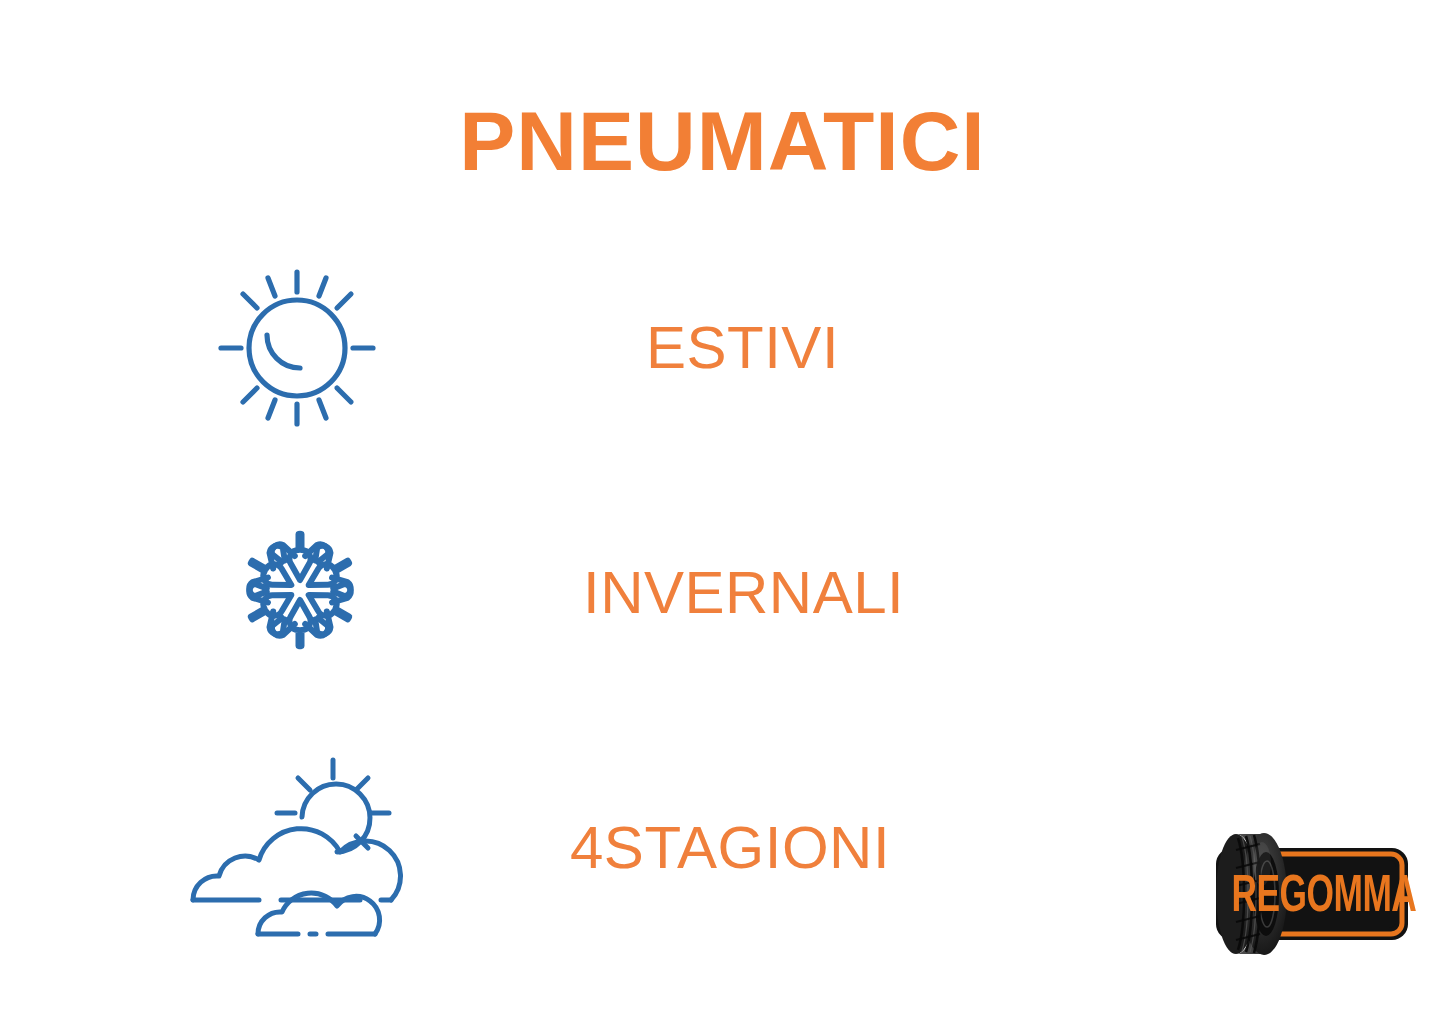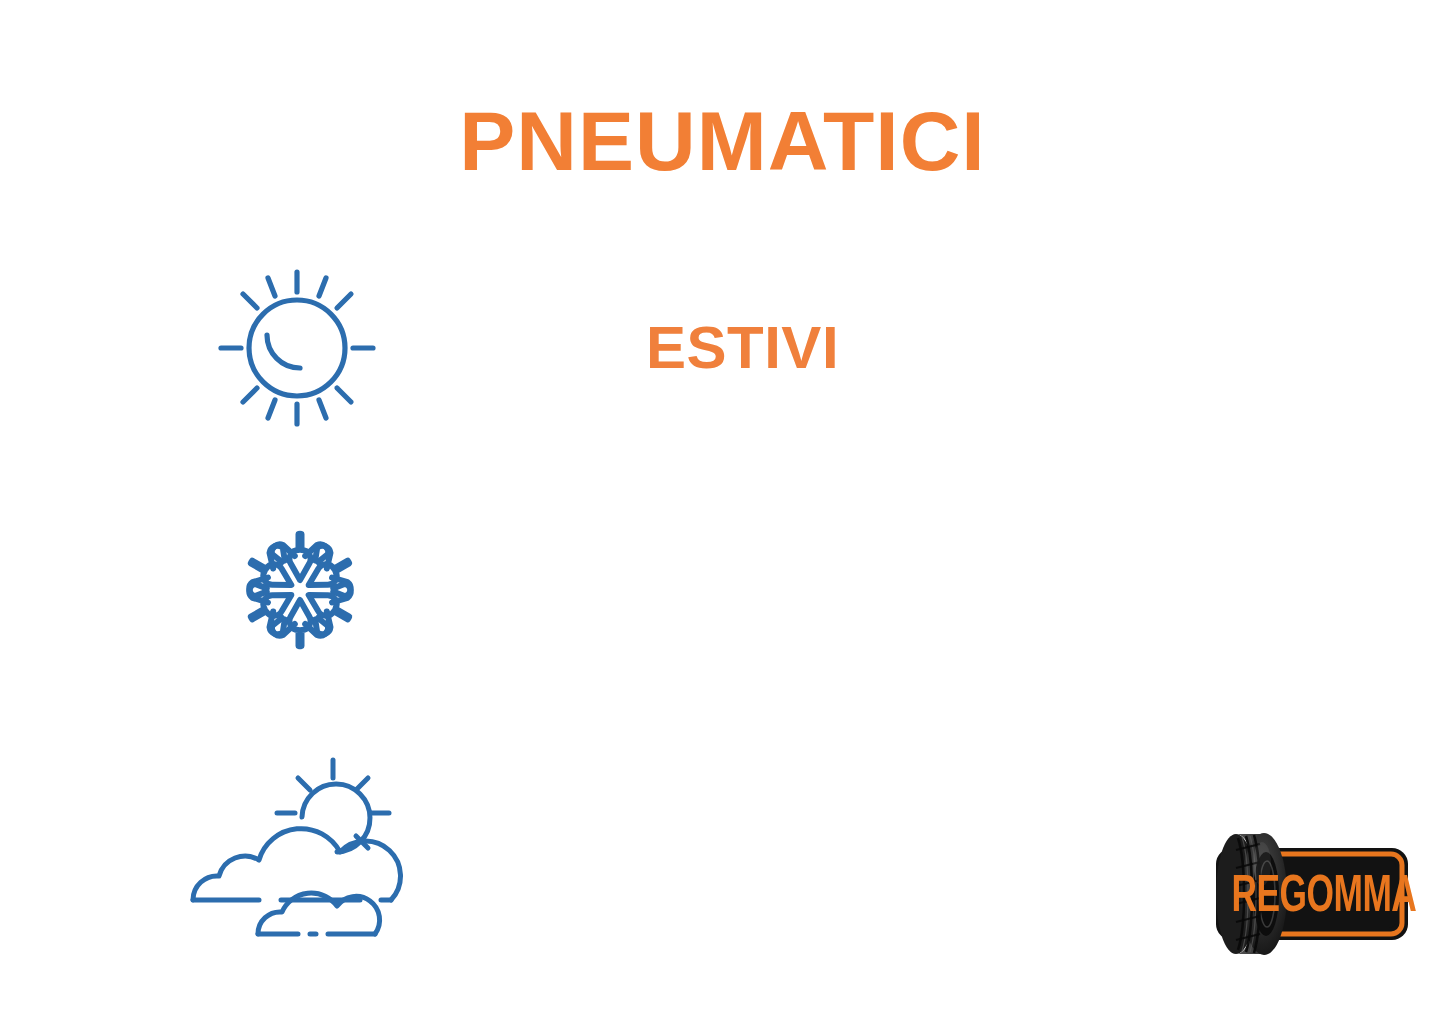--- a/index.html
+++ b/index.html
@@ -58,21 +58,21 @@
     height: 100%;
   }
 
   .row-label {
     position: absolute;
     top: 0;
     height: 200px;
     display: flex;
     align-items: center;
     font-family: "Liberation Sans", sans-serif;
-    font-weight: 700;
+    font-weight: 400;
     font-size: 60px;
     line-height: 62px;
     letter-spacing: 0.5px;
     color: #F0803C;
     white-space: nowrap;
   }
   .label-1 { left: 646px; }
   .label-2 { left: 583px; }
   .label-3 { left: 570px; }
 
@@ -206,20 +206,21 @@
                      L 1.5 -40
                      A 9 9 0 0 1 9 -26
                      L 0 -10 Z"></path>
             <path d="M -5.2 -34 L -17 -45 A 8 8 0 0 0 -28 -36 L -18 -28"></path>
             <path d="M 5.2 -34 L 17 -45 A 8 8 0 0 1 28 -36 L 18 -28"></path>
           </g>
         </g>
       </svg>
     </div>
 
+    <div class="row-label label-2">INVERNALI</div>
   </div>
 
   <div class="row row-3">
 
     <div class="row-icon">
       <svg viewBox="0 0 230 200" xmlns="http://www.w3.org/2000/svg" fill="none" stroke="#2C6DAE" stroke-width="5" stroke-linecap="round" stroke-linejoin="round">
 
         <path d="M 117 69 A 34 34 0 1 1 152 104"></path>
 
         <line x1="148" y1="12" x2="148" y2="30"></line>
@@ -240,20 +241,21 @@
                  A 34 34 0 0 1 206 152"></path>
 
         <path d="M 73 186 L 113 186 M 125 186 L 131 186 M 143 186 L 190 186"></path>
         <path d="M 73 186
                  A 22 22 0 0 1 97 164
                  A 32 32 0 0 1 152 158
                  A 20 20 0 0 1 190 186"></path>
       </svg>
     </div>
 
+    <div class="row-label label-3">4STAGIONI</div>
   </div>
 
   <div class="logo">
     <svg viewBox="0 0 230 140" xmlns="http://www.w3.org/2000/svg">
       <defs>
         <radialGradient id="tireGrad" cx="45%" cy="35%" r="75%">
           <stop offset="0%" stop-color="#4a4a4a"></stop>
           <stop offset="55%" stop-color="#2b2b2b"></stop>
           <stop offset="100%" stop-color="#101010"></stop>
         </radialGradient>

